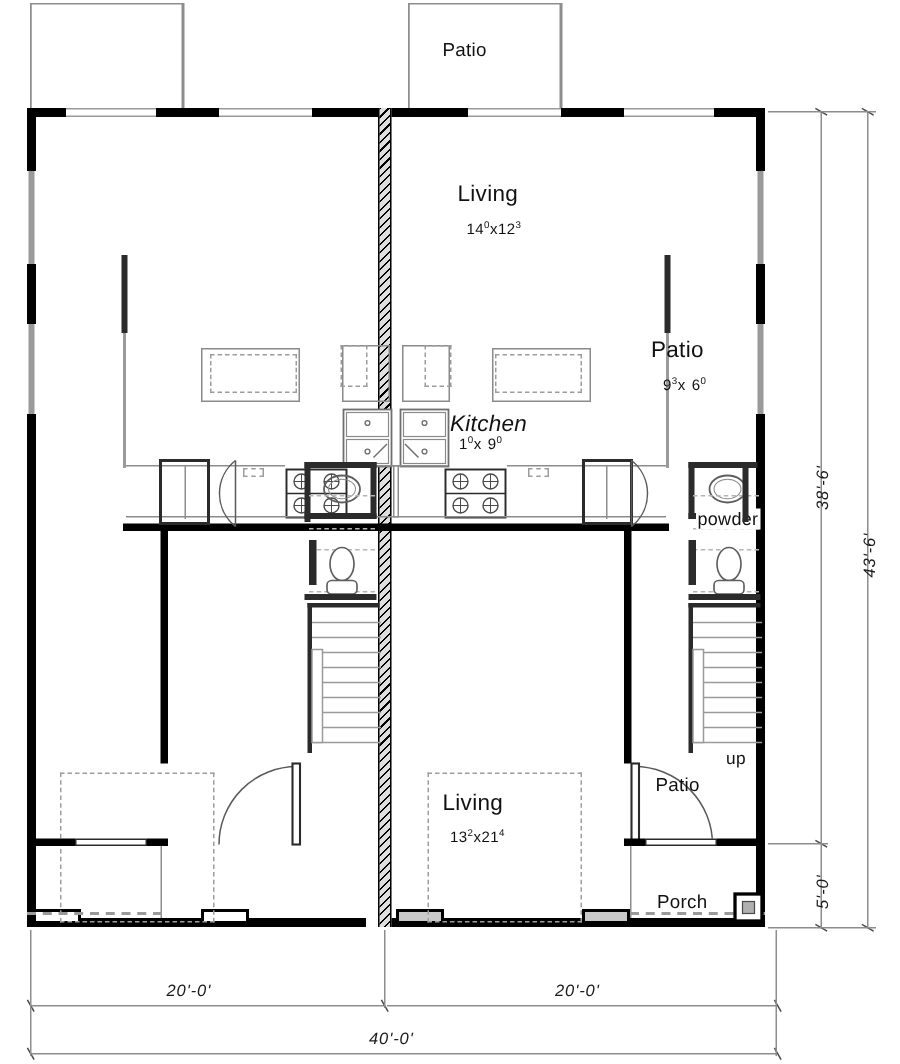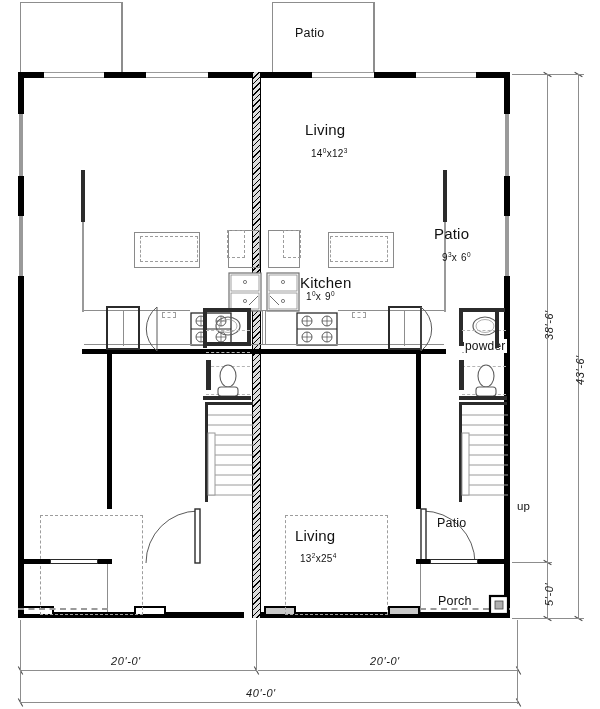--- a/index.html
+++ b/index.html
@@ -188,26 +188,26 @@
         <line x1="0" y1="40" x2="46" y2="40"></line>
         <line x1="0" y1="50" x2="46" y2="50"></line>
         <line x1="0" y1="60" x2="46" y2="60"></line>
         <line x1="0" y1="70" x2="46" y2="70"></line>
         <line x1="0" y1="80" x2="46" y2="80"></line>
         <line x1="0" y1="90" x2="46" y2="90"></line>
       </g>
       <rect x="0" y="28" width="7" height="62" fill="#fff" stroke="#9a9a9a" stroke-width="1"></rect>
     </svg>
   </div>
-  <div class="rm" style="left:484px;top:500px;font-size:11.5px;margin-left:33px;">up</div>
+  <div class="rm" style="left:484px;top:500px;font-size:11.5px;">up</div>
 
   <div class="outline-d" style="left:285px;top:515px;width:103px;height:100px;"></div>
   <div class="rm rm-name" style="left:295px;top:528px;">Living</div>
   <div class="rm rm-dim" style="left:300px;top:553px;">
-    <span>13</span><sup>2</sup><span>x</span><span>25</span><sup>4</sup>
+    <span>13</span><sup>2</sup><span>x</span><span>21</span><sup>4</sup>
   </div>
 
   <div class="svgwrap" style="left:421px;top:509px;">
     <svg width="58" height="56" viewBox="0 0 58 56">
       <path d="M2 2 A52 52 0 0 1 54 54" fill="none" stroke="#5a5a5a" stroke-width="1"></path>
       <rect x="0" y="0" width="5" height="54" fill="#fff" stroke="#2b2b2b" stroke-width="1.4"></rect>
     </svg>
   </div>
   <div class="rm" style="left:437px;top:516px;font-size:12.5px;">Patio</div>
 
@@ -228,21 +228,21 @@
   <div class="rm rm-name" style="left:305px;top:122px;">Living</div>
   <div class="rm rm-dim" style="left:311px;top:148px;">
     <span>14</span><sup>0</sup><span>x</span><span>12</span><sup>3</sup>
   </div>
 
   <div class="rm rm-name" style="left:434px;top:226px;">Patio</div>
   <div class="rm rm-dim" style="left:442px;top:252px;">
     <span>9</span><sup>3</sup><span>x</span><span style="display:inline-block;width:4px;"></span><span>6</span><sup>0</sup>
   </div>
 
-  <div class="rm rm-name" style="left:300px;top:275px;">Kitchen</div>
+  <div class="rm rm-name" style="left:300px;top:275px;font-style:italic;">Kitchen</div>
   <div class="rm rm-dim" style="left:306px;top:291px;">
     <span>1</span><sup>0</sup><span>x</span><span style="display:inline-block;width:4px;"></span><span>9</span><sup>0</sup>
   </div>
 
   <div class="wall-thin" style="left:81px;top:170px;width:4px;height:52px;"></div>
   <div class="gray" style="left:82px;top:222px;width:2px;height:90px;"></div>
 
   <div class="outline" style="left:228px;top:230px;width:32px;height:38px;"></div>
   <div class="outline-d" style="left:227px;top:230px;width:18px;height:28px;"></div>
   <div class="outline" style="left:134px;top:232px;width:66px;height:36px;"></div>

